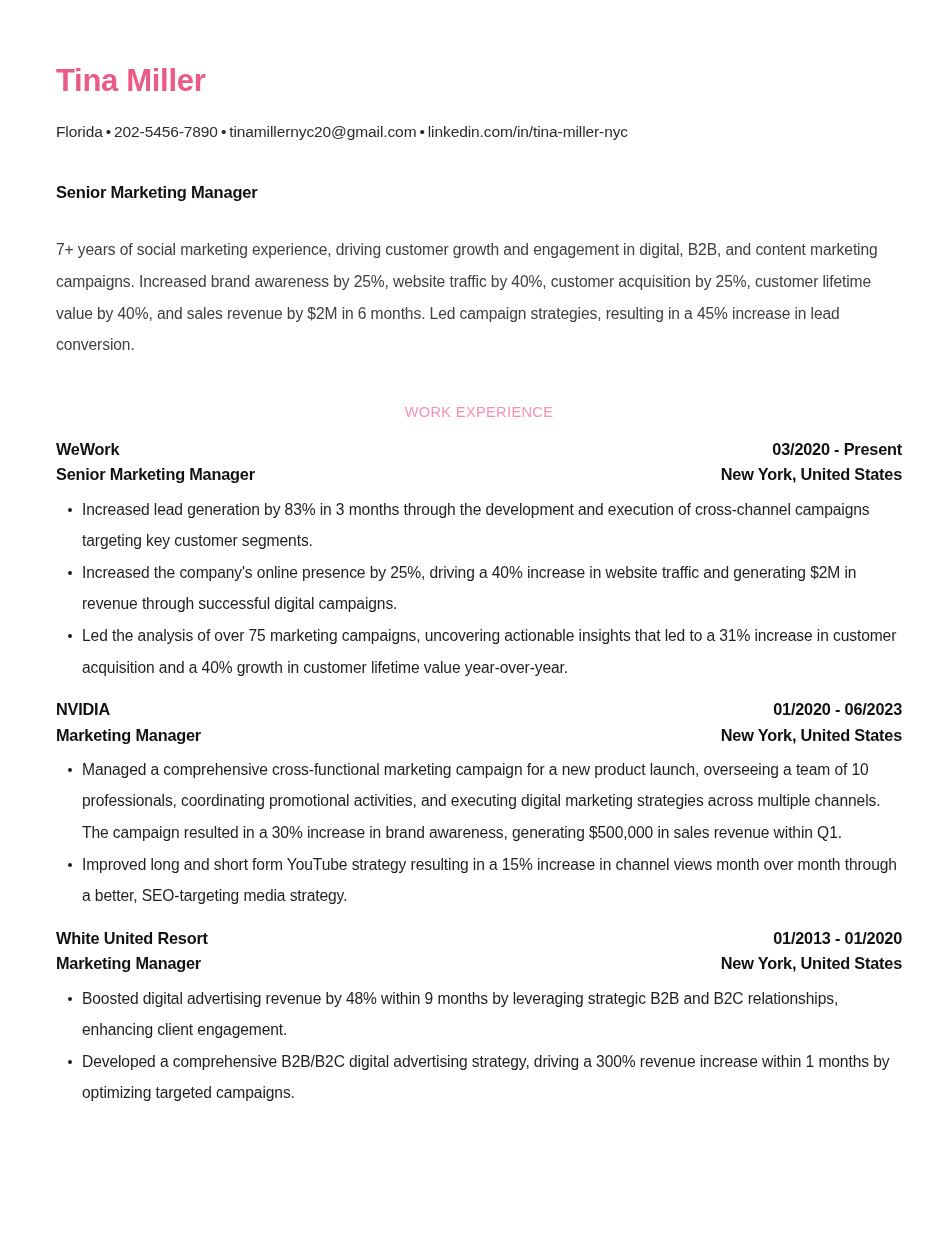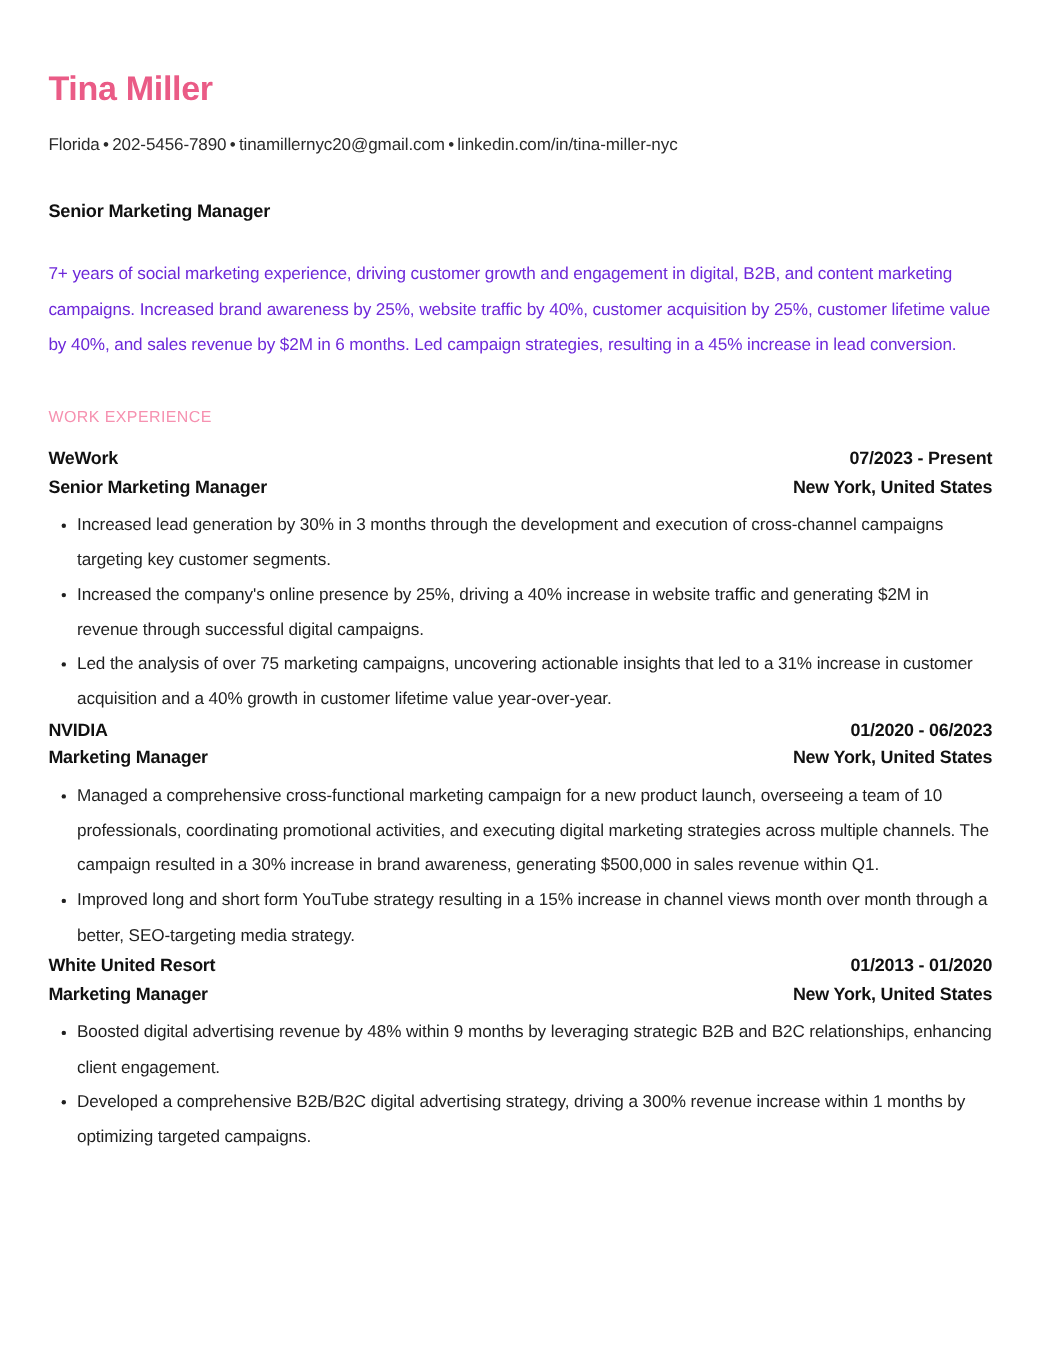--- a/index.html
+++ b/index.html
@@ -10,21 +10,21 @@
   body {
     font-family: "Liberation Sans", sans-serif;
     -webkit-font-smoothing: antialiased;
   }
   .page {
     position: relative;
     width: 950px;
     height: 1234px;
     background: #ffffff;
     box-sizing: border-box;
-    padding: 62px 48px 0 44px;
+    padding: 62px 48px 0 56px;
     overflow: hidden;
   }
 
   
   .resume-name {
     font-size: 31px;
     font-weight: bold;
     letter-spacing: -0.3px;
     color: #ea5b86;
     margin: 0 0 0 0;
@@ -46,41 +46,42 @@
   .headline {
     margin-top: 41px;
     font-size: 16.5px;
     font-weight: bold;
     color: #111111;
     letter-spacing: -0.2px;
   }
   .summary {
     margin-top: 32px;
     font-size: 15.6px;
-    color: #6d28d9;
+    color: #404040;
     line-height: 2.03;
     letter-spacing: -0.1px;
     max-width: 860px;
   }
 
   
   .section-title {
     margin-top: 43px;
     font-size: 14.5px;
     font-weight: 400;
     color: #f691b0;
     letter-spacing: 0.4px;
+    text-align: center;
   }
 
   
   .job {
     margin-top: 17px;
   }
   .job + .job {
-    margin-top: 0;
+    margin-top: 14px;
   }
   .job-head {
     display: flex;
     justify-content: space-between;
     align-items: flex-end;
   }
   .job-left, .job-right {
     line-height: 1.55;
   }
   .job-right {
@@ -142,26 +143,26 @@
 
   <div class="section-title">WORK EXPERIENCE</div>
 
   <div class="job">
     <div class="job-head">
       <div class="job-left">
         <span class="job-company">WeWork</span>
         <span class="job-role">Senior Marketing Manager</span>
       </div>
       <div class="job-right">
-        <span class="job-dates">07/2023 - Present</span>
+        <span class="job-dates">03/2020 - Present</span>
         <span class="job-location">New York, United States</span>
       </div>
     </div>
     <ul class="bullets">
-      <li>Increased lead generation by 30% in 3 months through the development and execution of cross-channel campaigns targeting key customer segments.</li>
+      <li>Increased lead generation by 83% in 3 months through the development and execution of cross-channel campaigns targeting key customer segments.</li>
       <li>Increased the company's online presence by 25%, driving a 40% increase in website traffic and generating $2M in revenue through successful digital campaigns.</li>
       <li>Led the analysis of over 75 marketing campaigns, uncovering actionable insights that led to a 31% increase in customer acquisition and a 40% growth in customer lifetime value year-over-year.</li>
     </ul>
   </div>
 
   <div class="job">
     <div class="job-head">
       <div class="job-left">
         <span class="job-company">NVIDIA</span>
         <span class="job-role">Marketing Manager</span>

